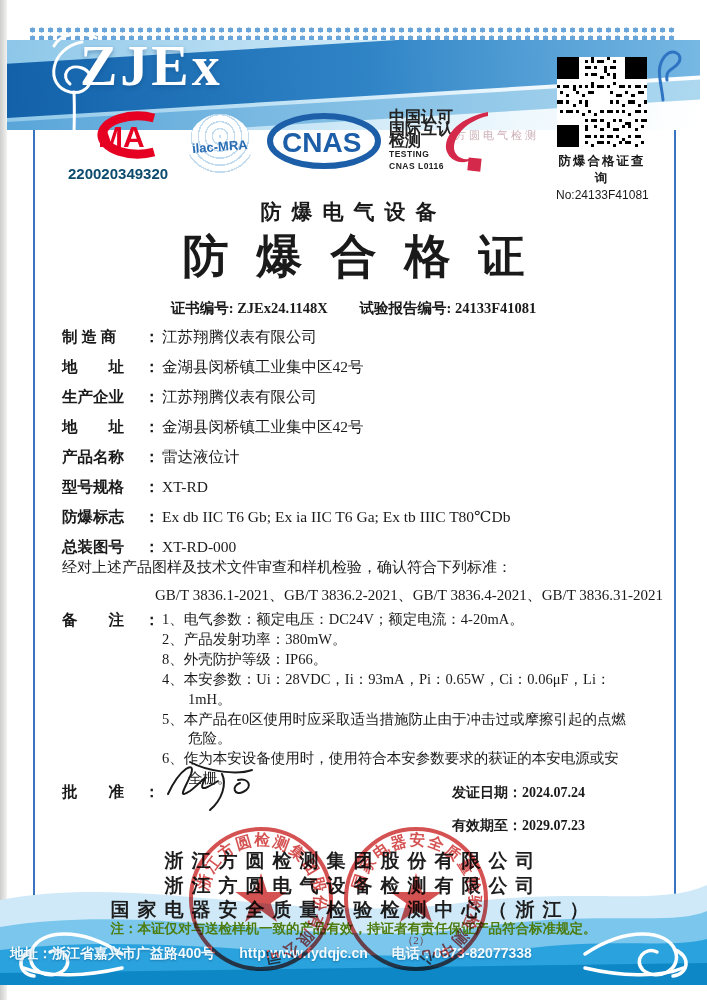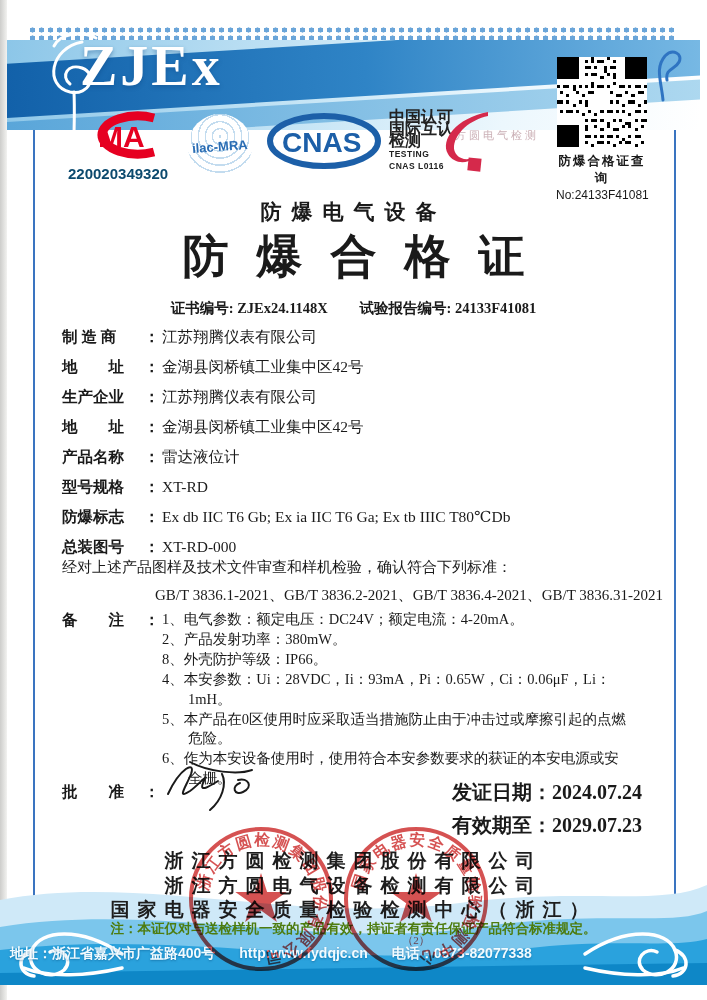--- a/index.html
+++ b/index.html
@@ -59,21 +59,21 @@
   
   .remarks{position:absolute;left:62px;top:610px;width:580px;display:flex;z-index:4;}
   .remarks .rlab{width:82px;font-weight:bold;font-size:15.5px;white-space:pre;}
   .remarks .rcolon{width:18px;font-weight:bold;font-size:15.5px;}
   .remarks ul{list-style:none;margin:0;padding:0;width:470px;}
   .remarks li{font-size:14.5px;line-height:19.5px;padding-left:26px;text-indent:-26px;margin-bottom:.5px;}
   
   .approval{position:absolute;left:62px;top:782px;display:flex;font-size:15.5px;font-weight:bold;z-index:4;}
   .approval .alab{width:82px;white-space:pre;}
   .signature{position:absolute;left:150px;top:752px;z-index:4;}
-  .dates{position:absolute;left:452px;top:776px;font-size:20px;font-weight:bold;line-height:33px;z-index:4;}
+  .dates{position:absolute;left:452px;top:776px;font-size:14px;font-weight:bold;line-height:33px;z-index:4;}
   
   .waves{position:absolute;left:0;top:855px;width:707px;height:130px;z-index:1;}
   .companies{position:absolute;left:0;right:0;top:849px;text-align:center;z-index:3;}
   .companies div{font-size:19px;font-weight:bold;letter-spacing:8px;line-height:24.5px;color:#1d1d1d;}
   .note{position:absolute;left:0;right:0;top:920px;text-align:center;font-size:13.5px;font-weight:bold;
         color:#4d7c0f;z-index:3;}
   .addr{position:absolute;left:0;right:0;top:945px;z-index:3;
         font-family:"Liberation Sans","DejaVu Sans",sans-serif;font-size:14px;font-weight:bold;color:#f2fbff;
         text-shadow:0 1px 2px rgba(10,80,130,.5);}
   .addr span{margin:0 10px;}

